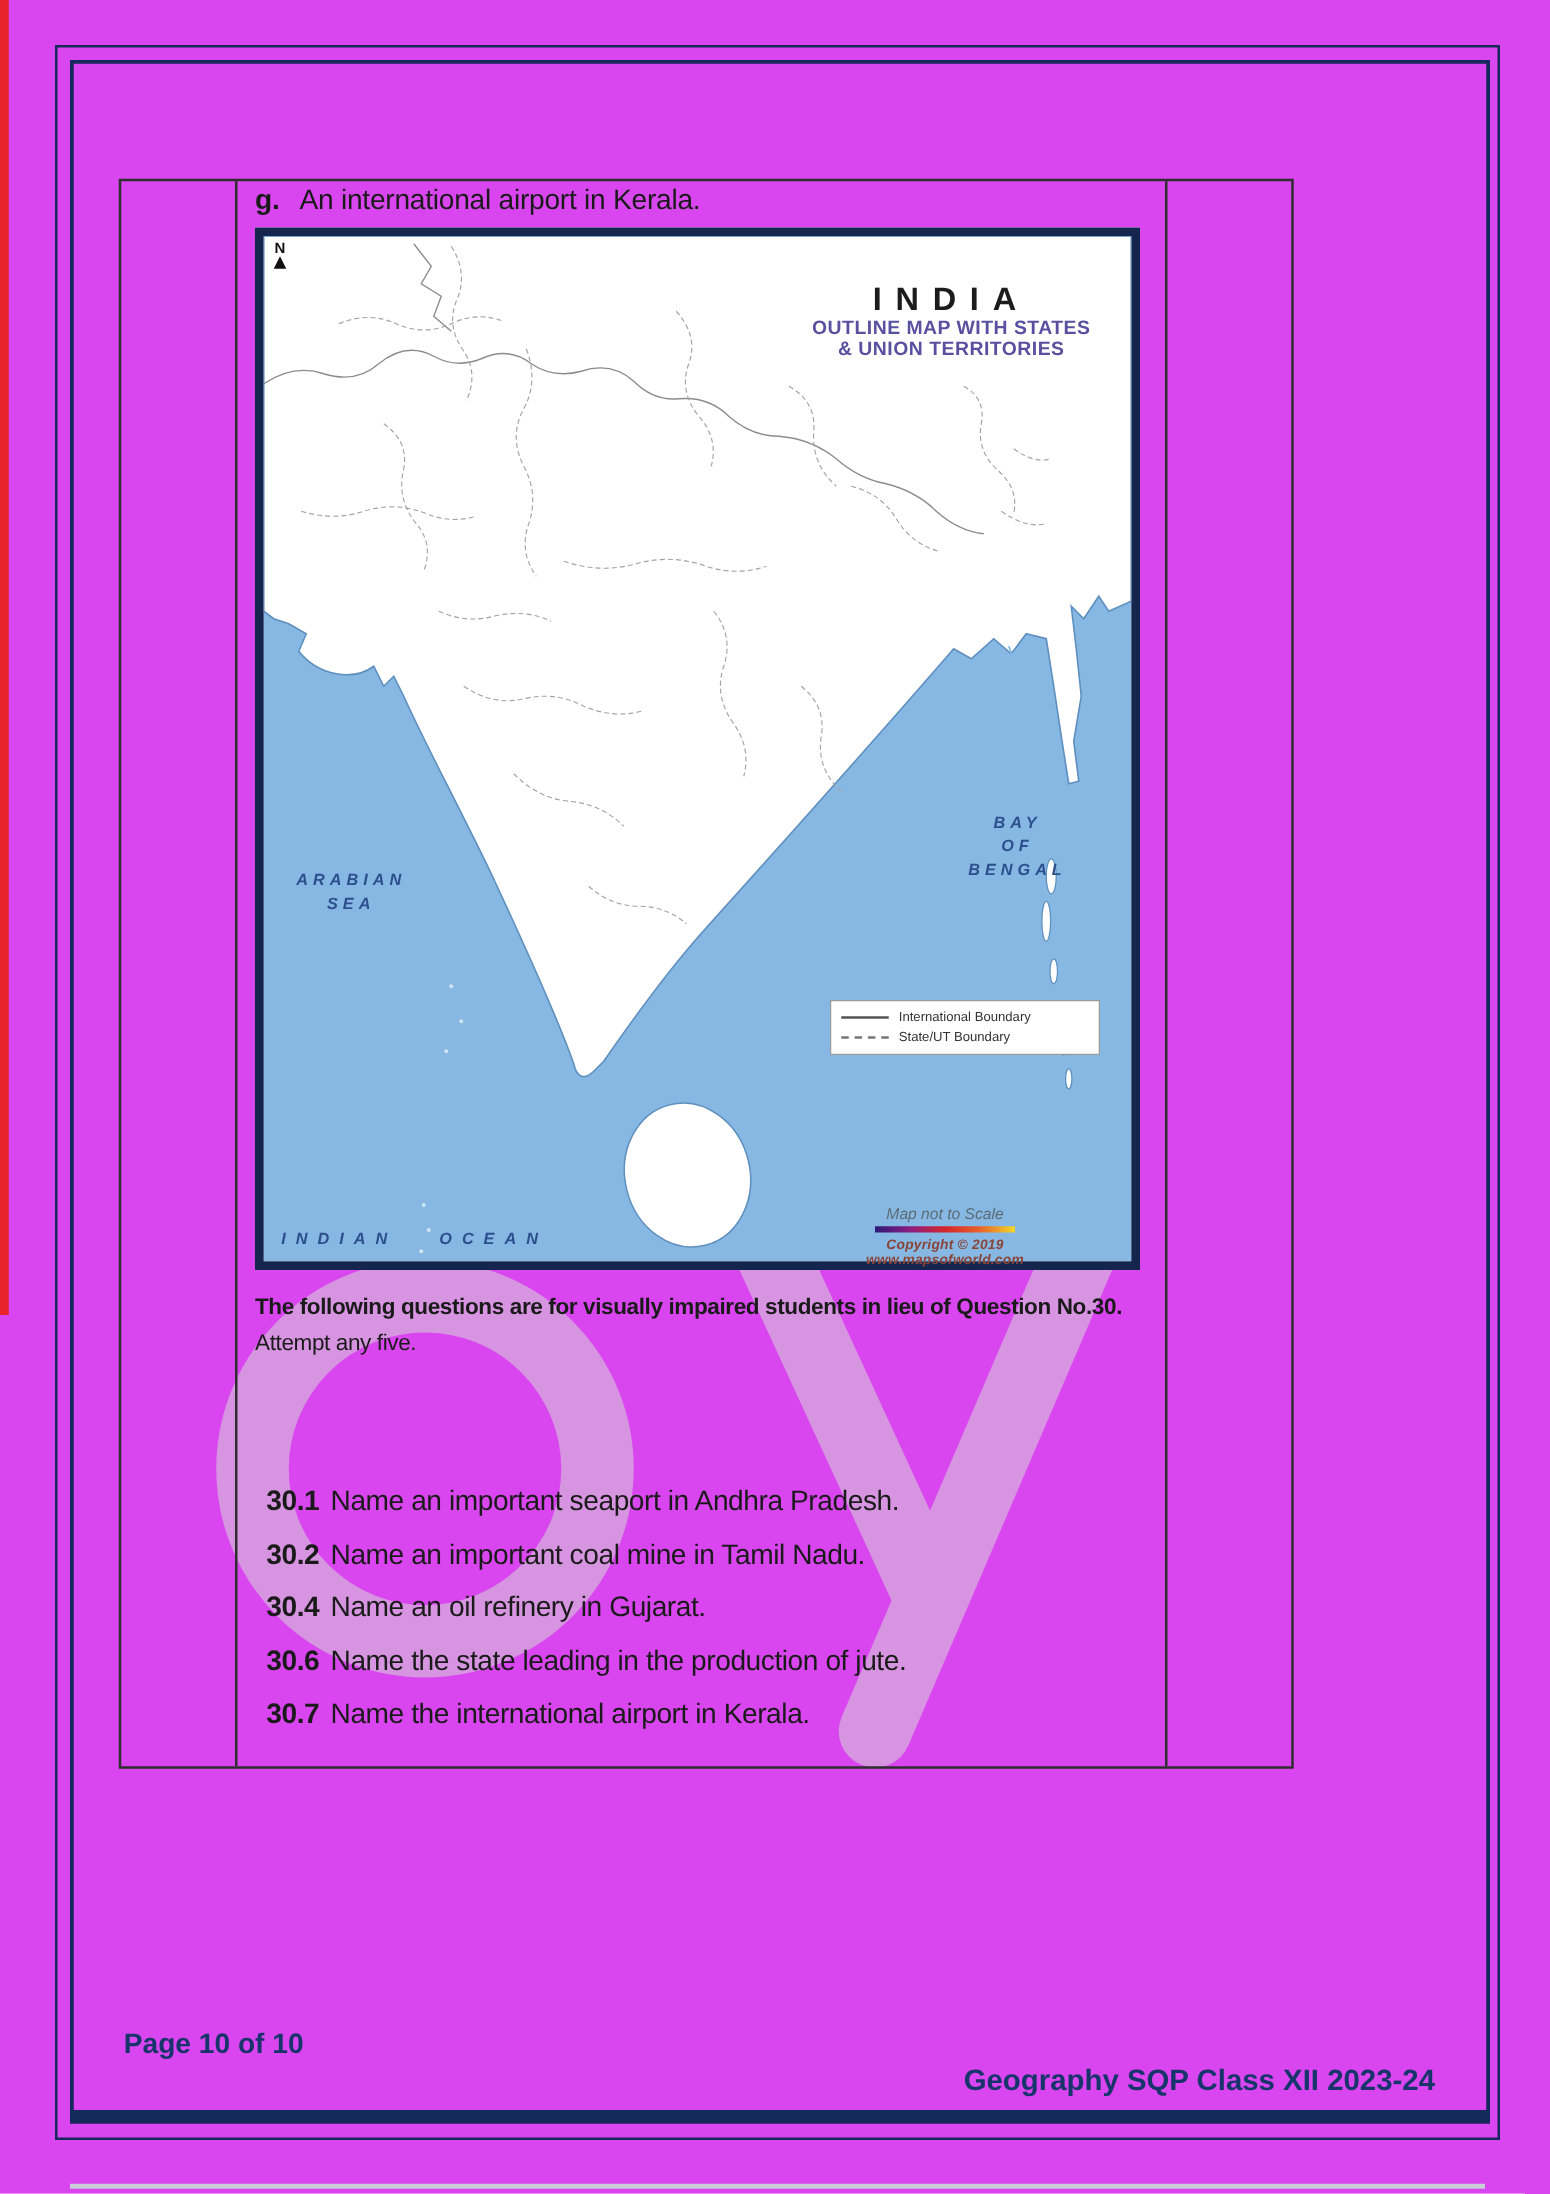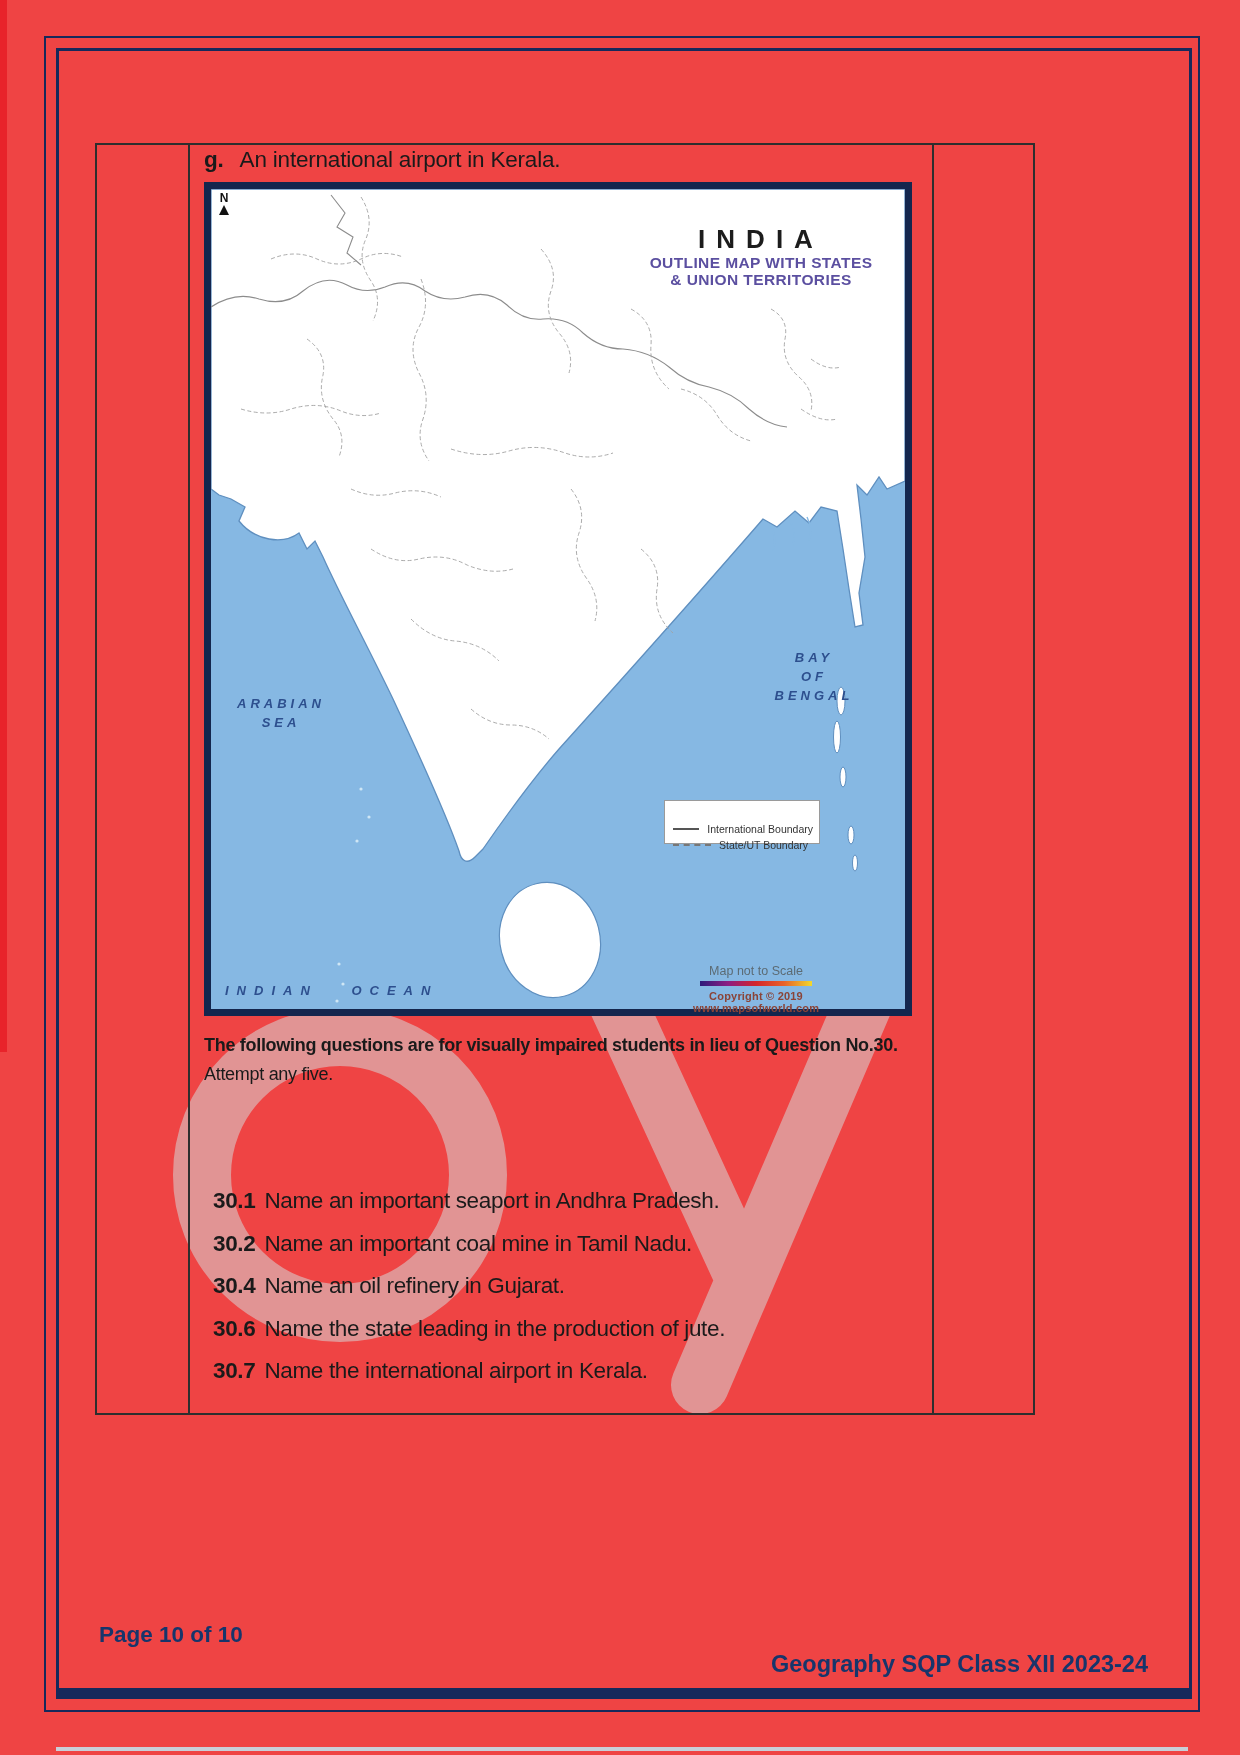--- a/index.html
+++ b/index.html
@@ -1,16 +1,16 @@
 <!DOCTYPE html>
 <html><head>
 <meta charset="utf-8">
 <style>
   html,body{margin:0;padding:0;background:#ffffff;}
-  .page{position:relative;width:1240px;height:1755px;background:#ef4444;overflow:hidden;
+  .page{position:relative;width:1240px;height:1755px;background:#d946ef;overflow:hidden;
         font-family:"Liberation Sans",sans-serif;color:#1a1a1a;}
   
   .red-strip{position:absolute;left:0;top:0;width:7px;height:1052px;background:#e8232a;}
   
   .frame-outer{position:absolute;left:44px;top:36px;width:1152px;height:1672px;
                border:2px solid #16295b;}
   .frame-inner{position:absolute;left:56px;top:48px;width:1130px;height:1637px;
                border:3px solid #16295b;border-bottom:11px solid #16295b;}
   .scan-edge{position:absolute;left:56px;top:1747px;width:1132px;height:4px;background:#c9cfd8;}
   
@@ -33,28 +33,28 @@
   .map-title .t2,.map-title .t3{font-size:15.5px;font-weight:bold;color:#5b4fa0;letter-spacing:.4px;}
   .north{position:absolute;left:5px;top:3px;width:16px;text-align:center;color:#111;}
   .north .n{font-size:12px;font-weight:bold;line-height:12px;}
   .north .tri{width:0;height:0;margin:1px auto 0;border-left:5px solid transparent;
               border-right:5px solid transparent;border-bottom:10px solid #111;}
   .sea{position:absolute;font-style:italic;color:#2d4f8e;font-size:13px;font-weight:bold;
        letter-spacing:4px;text-align:center;line-height:19px;}
   .sea.arabian{left:20px;top:505px;width:100px;}
   .sea.bay{left:538px;top:459px;width:130px;}
   .sea.ocean{left:14px;top:792px;width:480px;letter-spacing:8px;word-spacing:22px;text-align:left;}
-  .legend{position:absolute;left:453px;top:611px;width:156px;height:44px;background:#fff;
-          border:1px solid #9a9a9a;box-sizing:border-box;padding:20px 6px 0 8px;}
+  .legend{position:absolute;left:453px;top:611px;width:216px;height:44px;background:#fff;
+          border:1px solid #9a9a9a;box-sizing:border-box;padding:5px 6px 0 8px;}
   .legend .row{display:flex;align-items:center;height:16px;}
   .legend .sw{width:38px;margin-right:8px;}
   .legend .sw.solid{border-top:2px solid #555;}
   .legend .sw.dashed{border-top:2px dashed #777;}
   .legend .lab{font-size:10.5px;color:#333;white-space:nowrap;}
-  .scalebox{position:absolute;left:435px;top:775px;width:220px;text-align:center;}
+  .scalebox{position:absolute;left:435px;top:775px;width:220px;text-align:center;font-style:italic;}
   .scalebox .note{font-size:12.5px;color:#5c6b74;}
   .scalebox .grad{width:112px;height:5px;margin:3px auto 4px;
       background:linear-gradient(90deg,#2c1a7a,#8c1d82,#d4262b,#e8622a,#f2d92b);}
   .scalebox .copy{font-size:11px;font-weight:bold;color:#8a4438;letter-spacing:.2px;}
   
   .intro{left:204px;top:1031px;width:742px;font-size:18px;line-height:29px;letter-spacing:-0.3px;}
   .qlist{left:213px;top:1189px;width:740px;}
   .q{font-size:22.5px;letter-spacing:-0.35px;margin-bottom:19.5px;line-height:23px;}
   .q b{margin-right:9px;}
   

